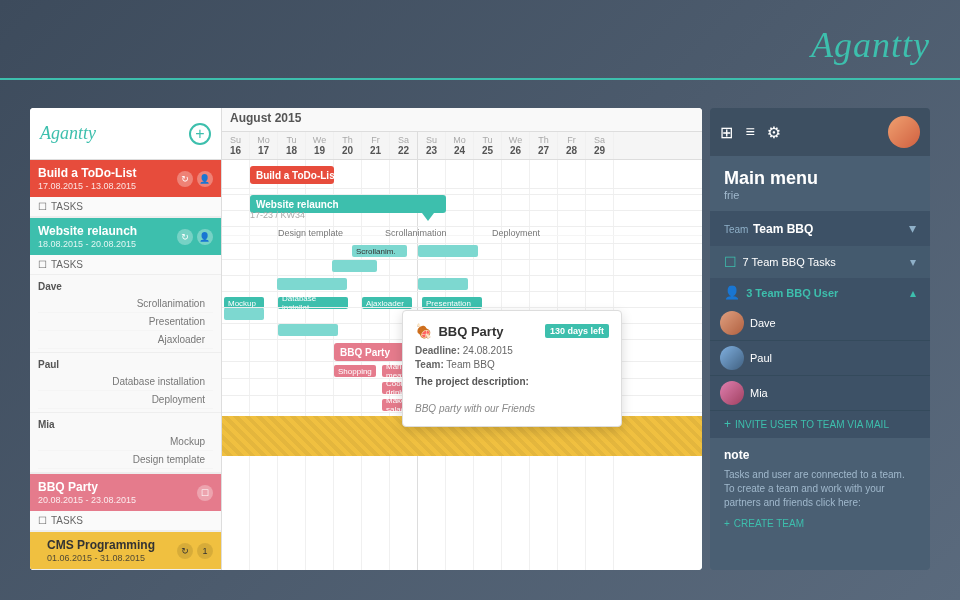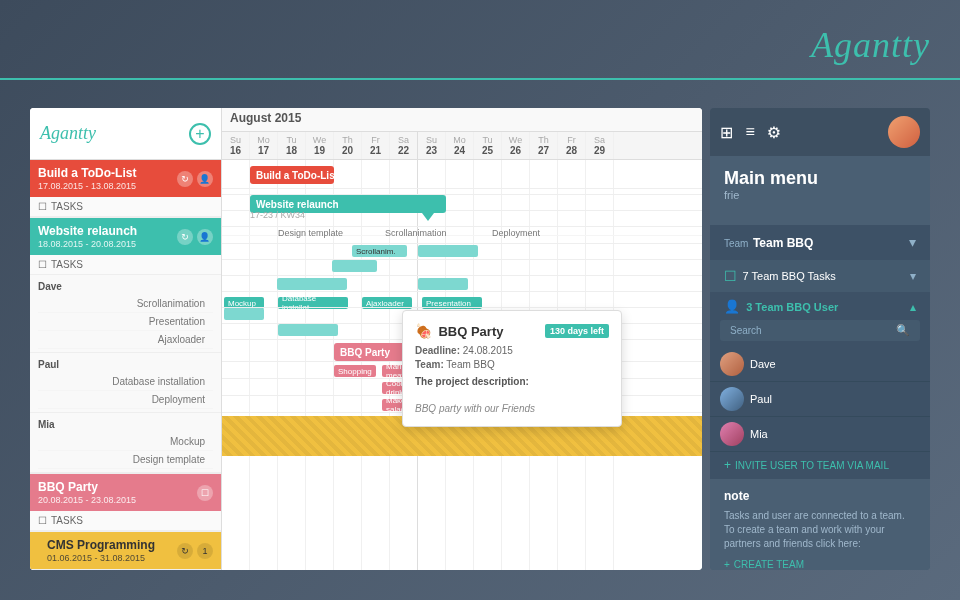--- a/index.html
+++ b/index.html
@@ -370,21 +370,21 @@
     }
 
     .right-body {
       background: #4a5f73;
       flex: 1;
       border-radius: 0 0 4px 4px;
       overflow: hidden;
     }
 
     .main-menu-section {
-      padding: 12px 14px 24px;
+      padding: 12px 14px 10px;
     }
 
     .main-menu-title {
       font-size: 18px;
       font-weight: bold;
       color: white;
     }
 
     .main-menu-sub {
       font-size: 11px;
@@ -919,24 +919,20 @@
 
       <div class="divider-line"></div>
 
       <div class="users-section">
         <div class="users-header-row">
           <span class="users-icon">👤</span>
           <span class="users-text">3 Team BBQ User</span>
           <span class="users-arrow">▴</span>
         </div>
 
-        <div class="search-row">
-          <span class="search-input-fake">Search</span>
-          <span class="search-icon">🔍</span>
-        </div>
 
         <div class="user-list-item">
           <div class="user-avatar-small"></div>
           <span class="user-list-name">Dave</span>
         </div>
         <div class="user-list-item">
           <div class="user-avatar-small user-avatar-paul"></div>
           <span class="user-list-name">Paul</span>
         </div>
         <div class="user-list-item">

